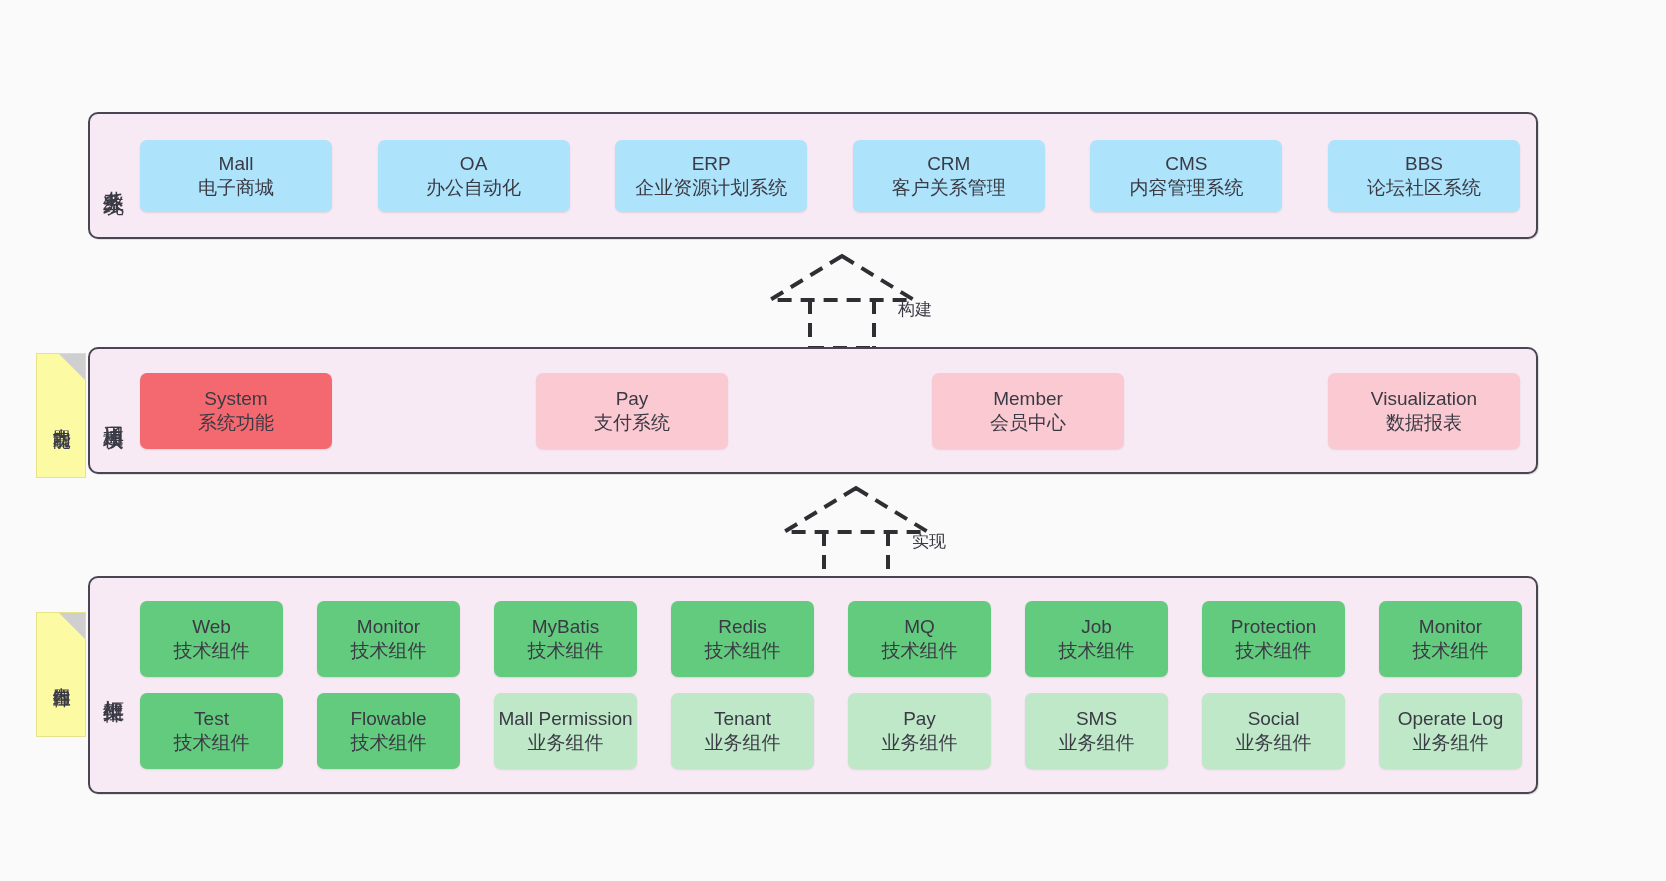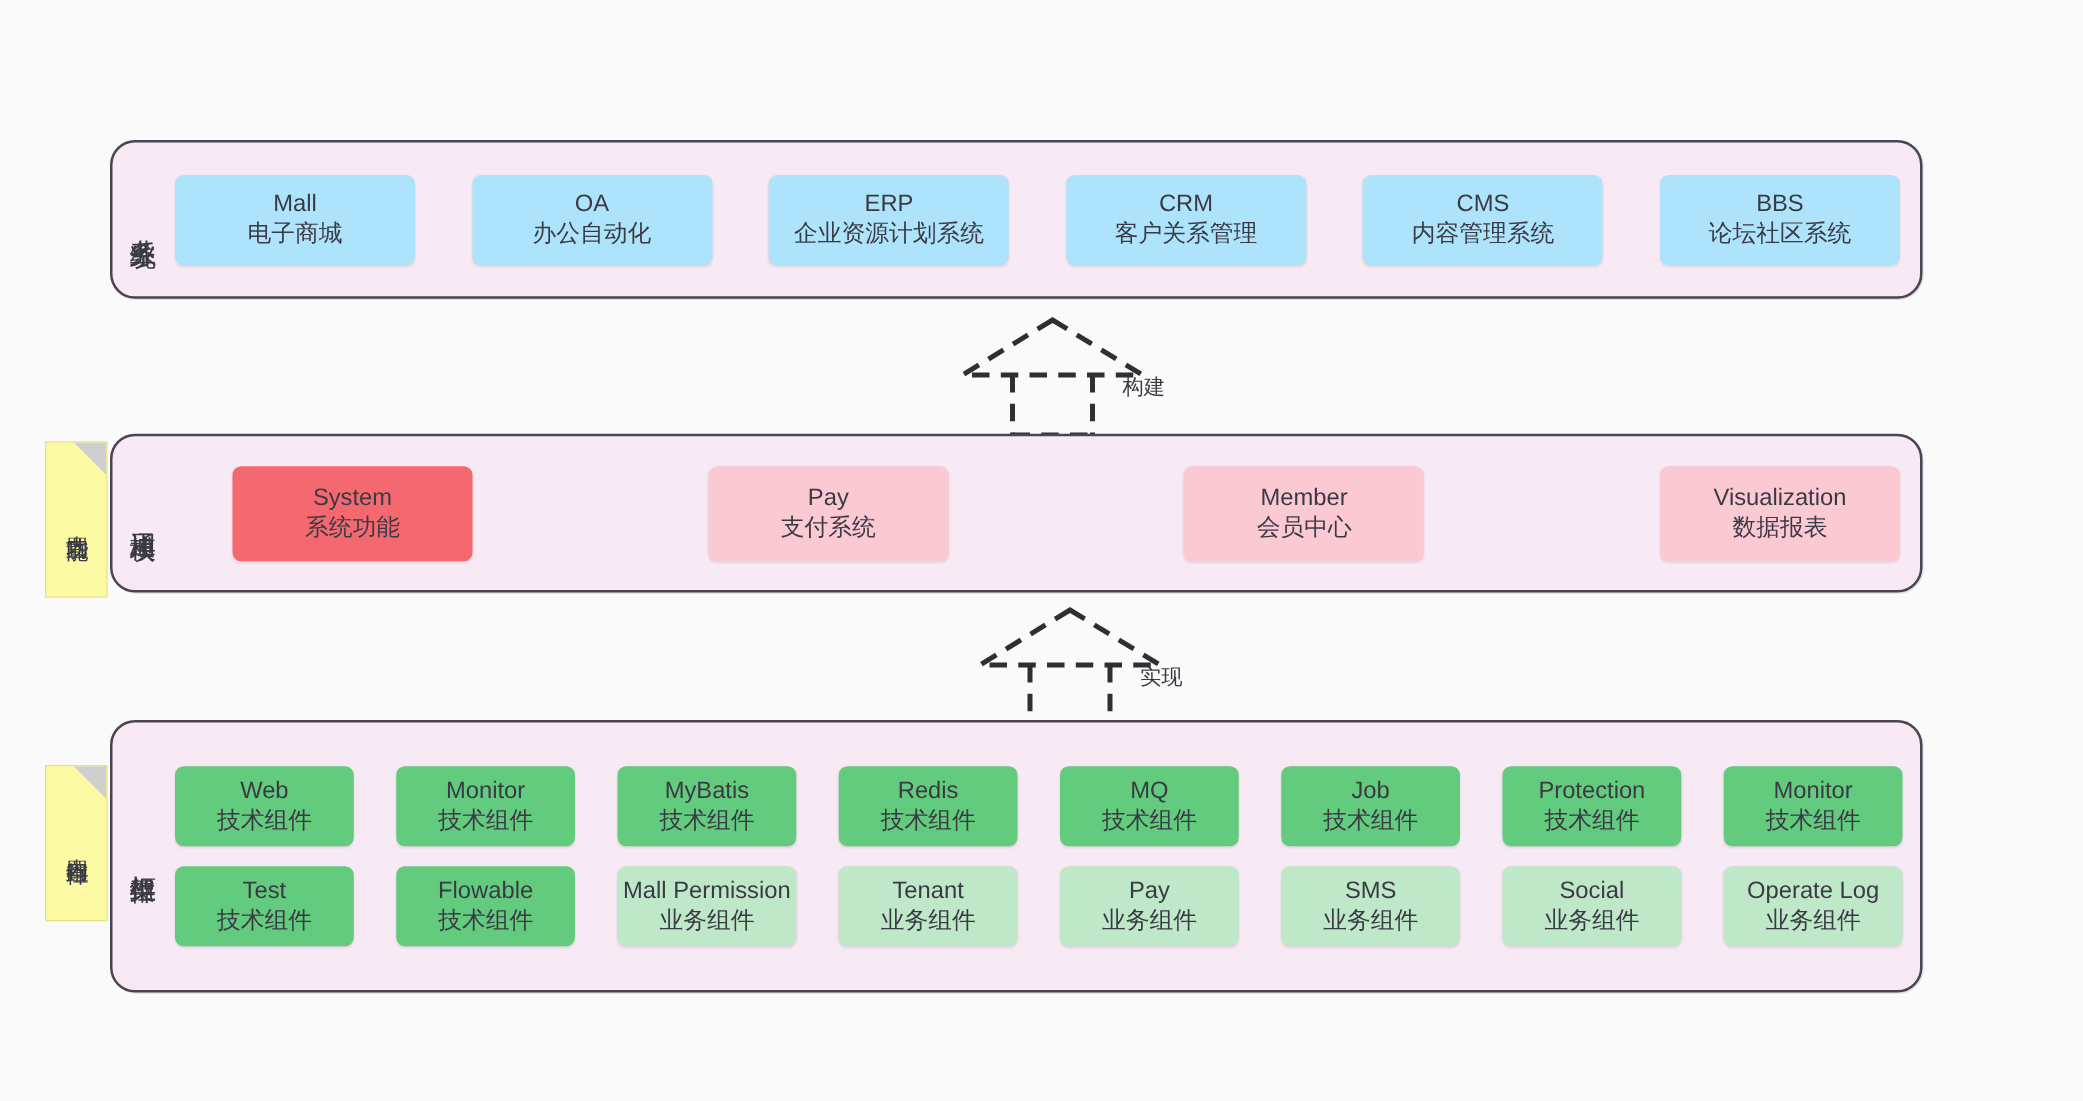--- a/index.html
+++ b/index.html
@@ -15,21 +15,21 @@
     overflow: hidden;
     position: relative;
   }
 
   
   .layer {
     position: absolute;
     box-sizing: border-box;
     background: #f8eaf4;
     border: 2px solid #4b4453;
-    border-radius: 20px;
+    border-radius: 10px;
     display: flex;
     align-items: stretch;
     box-shadow: 1px 1px 0 rgba(0,0,0,0.10);
   }
 
   .layer-title {
     flex: 0 0 auto;
     width: 46px;
     display: flex;
     align-items: center;
@@ -88,26 +88,26 @@
   .c-red        { background: #f4696f; }
   .c-pink       { background: #fbc9d2; }
   .c-green      { background: #63cb7e; }
   .c-lightgreen { background: #bfe8c8; }
 
   
   .layer-business { left: 88px; top: 112px; width: 1450px; height: 127px; }
   .layer-business .card { width: 192px; height: 72px; }
 
   
-  .layer-modules { left: 88px; top: 347px; width: 1450px; height: 127px; gap: 46px; }
+  .layer-modules { left: 88px; top: 347px; width: 1450px; height: 127px; }
   .layer-modules .card { width: 192px; height: 76px; }
 
   
   .layer-framework { left: 88px; top: 576px; width: 1450px; height: 218px; }
-  .layer-framework .card { width: 143px; height: 64px; }
+  .layer-framework .card { width: 143px; height: 76px; }
 
   
   .note {
     position: absolute;
     box-sizing: border-box;
     background: #fdfaa4;
     border: 1px solid #e8e38a;
     display: flex;
     align-items: center;
     justify-content: center;

